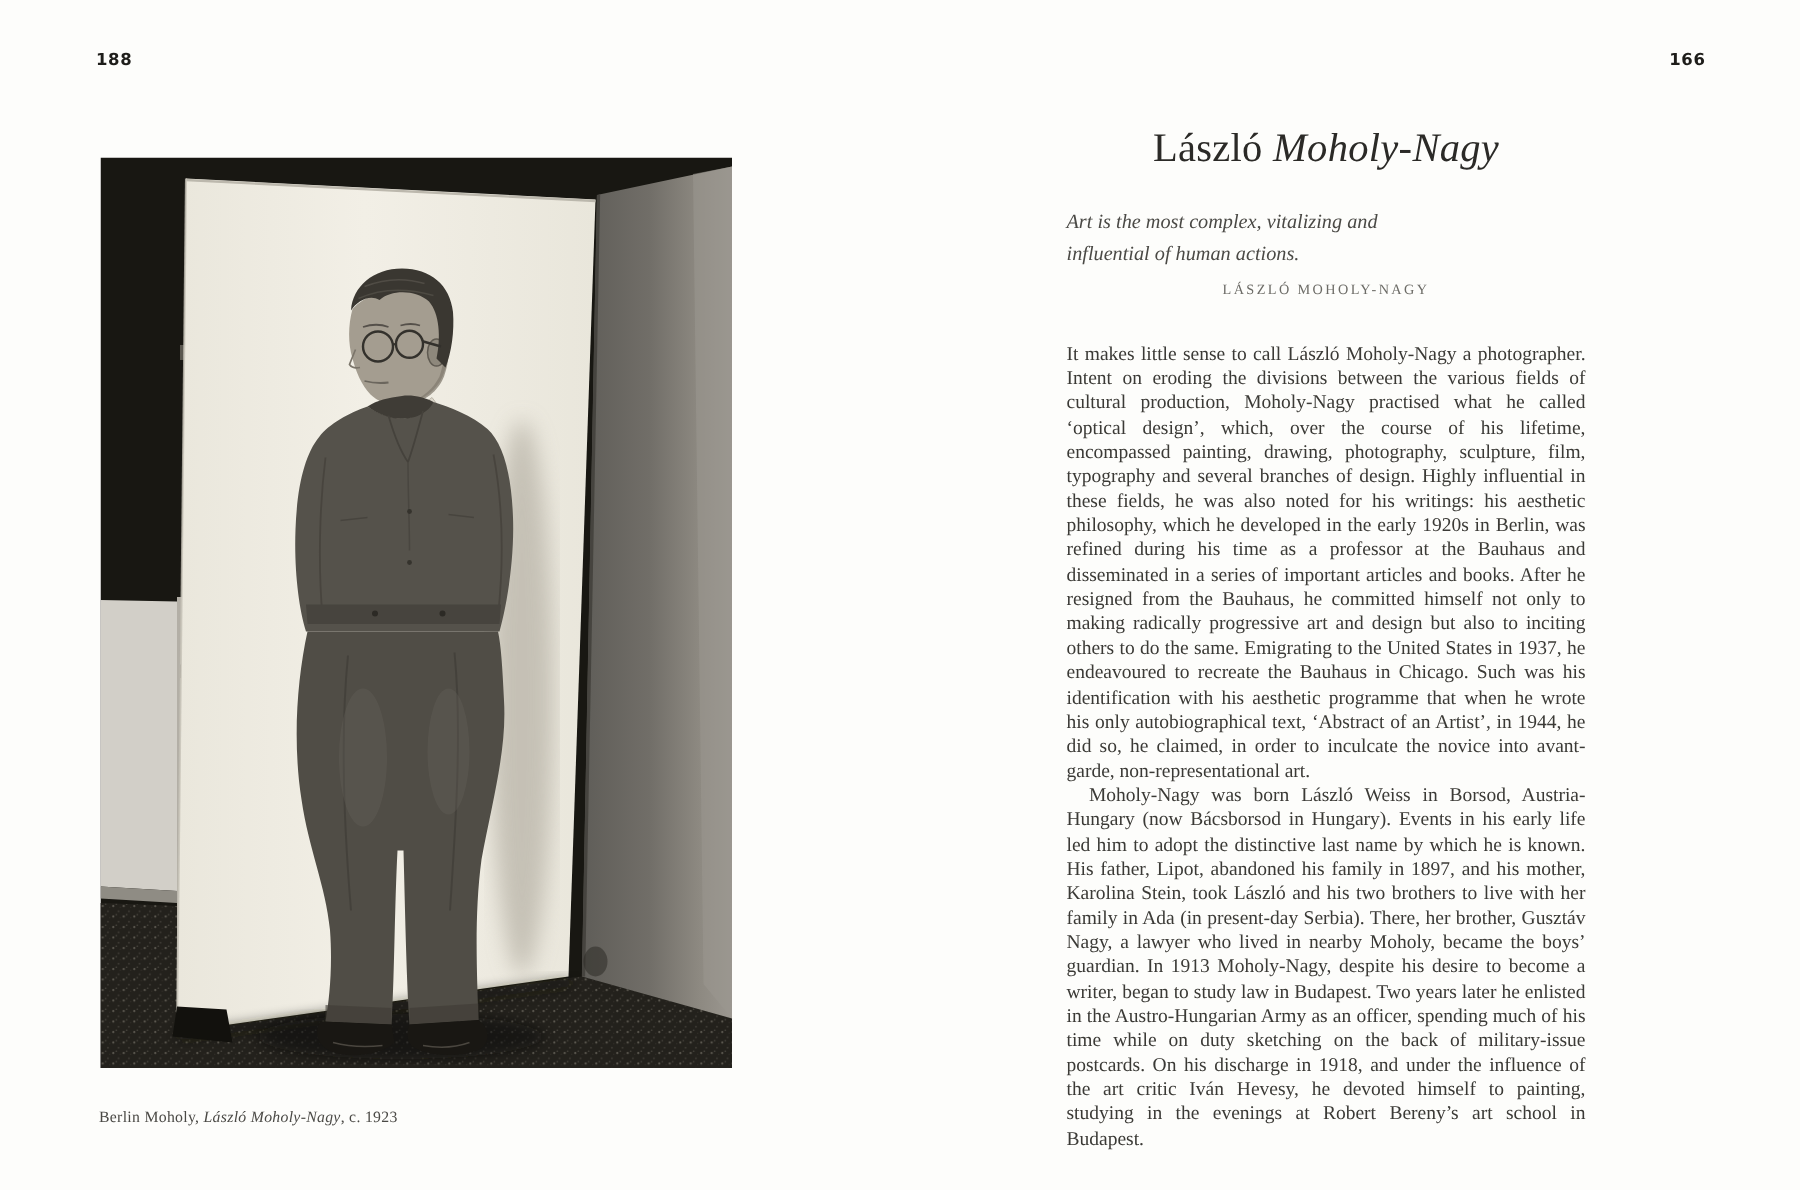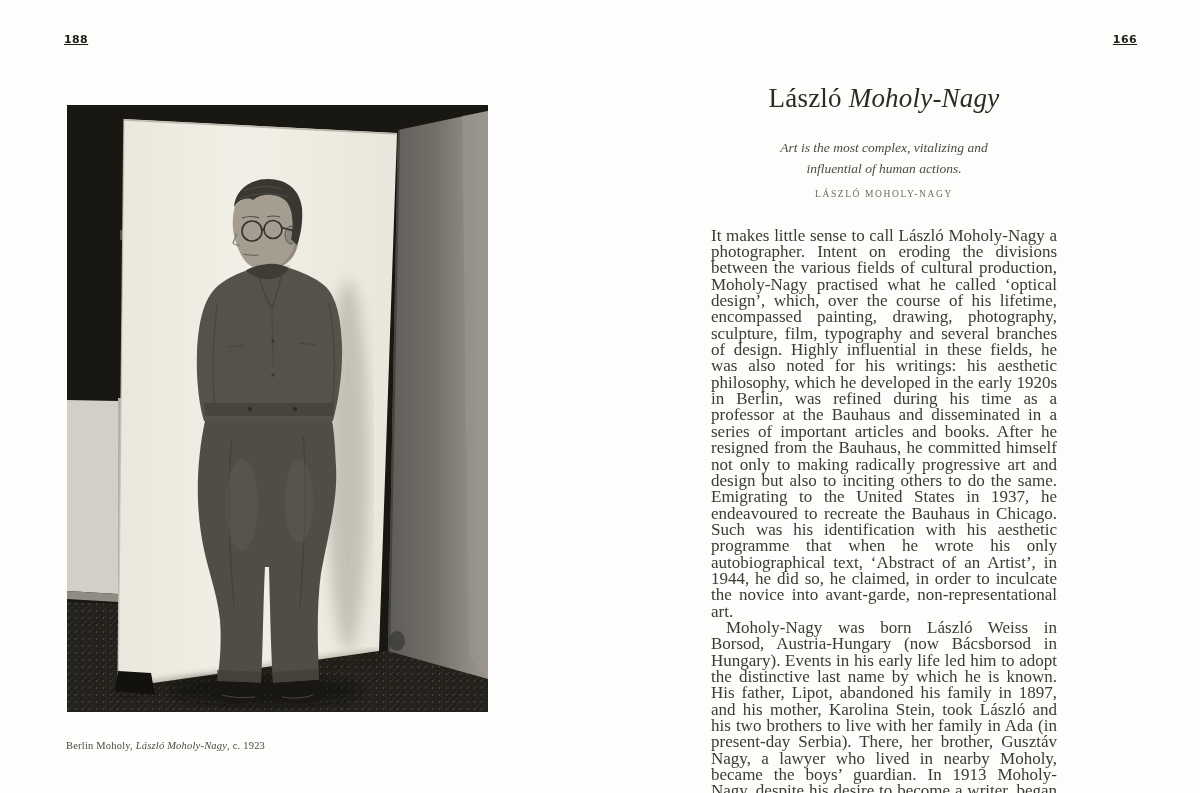--- a/index.html
+++ b/index.html
@@ -6,21 +6,21 @@
   body{
     width:1200px;height:793px;position:relative;
     background:#fdfdfb;
     font-family:"Liberation Serif", serif;
     color:#3b3a36;
     overflow:hidden;
   }
   .page-number{
     position:absolute;top:33px;
     font-family:"DejaVu Sans", sans-serif;
-    font-weight:bold;font-size:11px;letter-spacing:.4px;color:#1e1d1a;text-decoration:underline;
+    font-weight:bold;font-size:11px;letter-spacing:.4px;color:#1e1d1a;
   }
   .page-number.left{left:64px;}
   .page-number.right{right:63px;}
 
   
   .photo-wrap{position:absolute;left:67px;top:105px;width:421px;height:607px;}
   .caption{
     position:absolute;left:66px;top:740px;
     font-size:10.5px;color:#4a4945;letter-spacing:.2px;
   }
@@ -33,30 +33,30 @@
     font-size:27px;font-weight:normal;line-height:1.15;color:#2b2a27;
     letter-spacing:.2px;
   }
   .title i{font-style:italic;font-family:Liberation Serif, serif;}
   .dates{
     margin-top:7px;text-align:center;
     font-family:"DejaVu Sans", sans-serif;font-weight:bold;
     font-size:10.5px;letter-spacing:.6px;color:#21201d;
   }
   .quote{
-    margin-top:23px;text-align:center;
+    margin-top:23px;
     font-style:italic;font-size:13.5px;line-height:1.58;color:#4a4945;
   }
   .attribution{
     margin-top:9px;text-align:center;
     font-size:9.5px;letter-spacing:1.6px;color:#6c6b66;
   }
   .body-text{margin-top:29px;}
   .body-text p{
-    margin:0;font-size:17px;line-height:16.35px;
+    margin:0;font-size:13px;line-height:16.35px;
     text-align:justify;color:#3b3a36;
     hyphens:auto;-webkit-hyphens:auto;
   }
   .body-text p.indent{text-indent:15px;}
 </style>
 </head>
 <body>
 
 <div>
 

